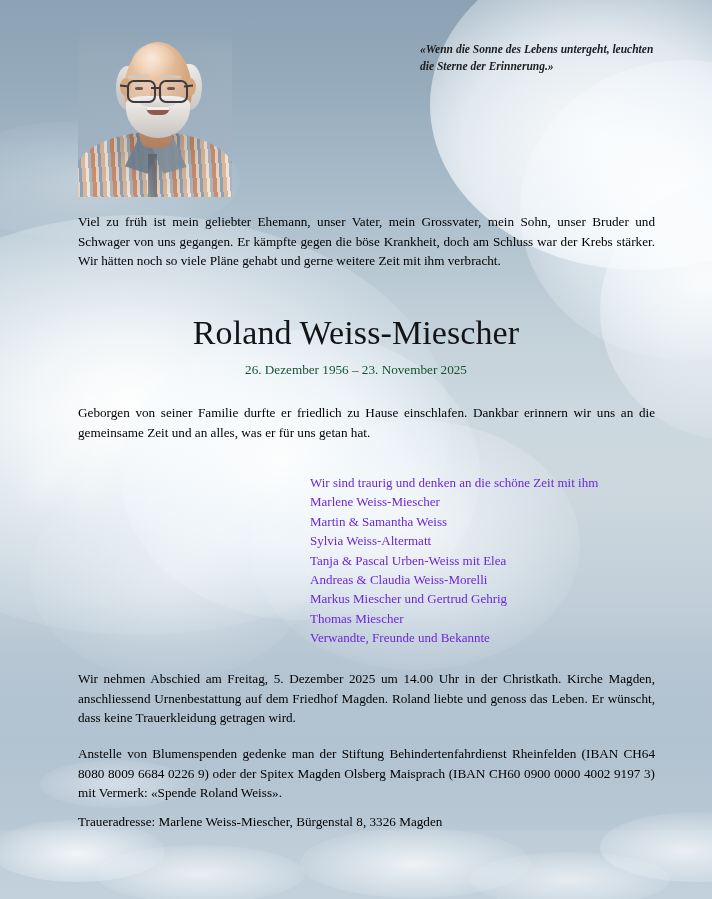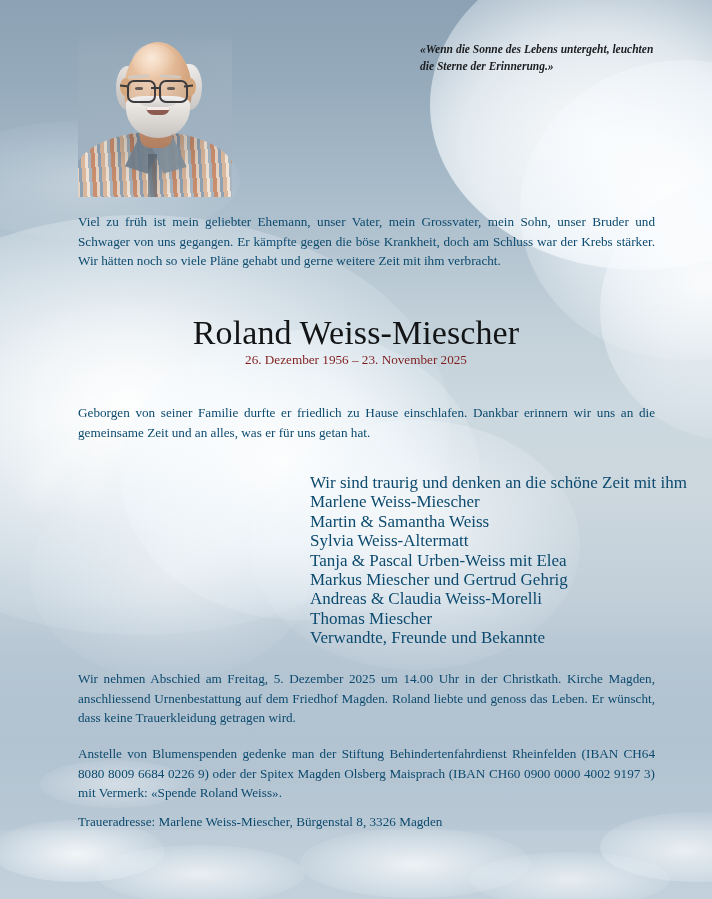--- a/index.html
+++ b/index.html
@@ -279,21 +279,21 @@
     font-style: italic;
     font-weight: bold;
     color: #1b1d1f;
   }
   .para {
     position: absolute;
     left: 78px; width: 577px;
     font-size: 13.2px;
     line-height: 19.6px;
     text-align: justify;
-    color: #0c4a6e;
+    color: #000000;
   }
   #para-intro  { top: 212px; }
   #para-second { top: 403px; }
   #para-funeral{ top: 669px; }
   #para-donation{ top: 744px; }
   #para-address{ top: 812px; text-align: left; }
 
   #name-block {
     position: absolute;
     left: 0; right: 0; top: 316px;
@@ -303,30 +303,30 @@
     font-size: 34px;
     line-height: 34px;
     font-weight: normal;
     letter-spacing: .1px;
     color: #121416;
     margin: 0;
   }
   .deceased-dates {
     font-size: 13.2px;
     line-height: 19px;
-    margin-top: 0;
-    color: #7f1d1d;
+    margin-top: 10px;
+    color: #14532d;
   }
 
   #mourners {
     position: absolute;
     left: 310px; top: 473px;
-    font-size: 17px;
+    font-size: 13px;
     line-height: 19.4px;
-    color: #0c4a6e;
+    color: #6d28d9;
   }
   #mourners div { white-space: nowrap; }
 </style>
 </head>
 <body>
 
 <div id="card">
 
   <div class="sky-base"></div>
   <div class="cloud c-tl1"></div>
@@ -387,22 +387,22 @@
   </div>
 
   <div class="para" id="para-second">Geborgen von seiner Familie durfte er friedlich zu Hause einschlafen. Dankbar erinnern wir uns an die gemeinsame Zeit und an alles, was er für uns getan hat.</div>
 
   <div id="mourners">
     <div>Wir sind traurig und denken an die schöne Zeit mit ihm</div>
     <div>Marlene Weiss-Miescher</div>
     <div>Martin &amp; Samantha Weiss</div>
     <div>Sylvia Weiss-Altermatt</div>
     <div>Tanja &amp; Pascal Urben-Weiss mit Elea</div>
+    <div>Andreas &amp; Claudia Weiss-Morelli</div>
     <div>Markus Miescher und Gertrud Gehrig</div>
-    <div>Andreas &amp; Claudia Weiss-Morelli</div>
     <div>Thomas Miescher</div>
     <div>Verwandte, Freunde und Bekannte</div>
   </div>
 
   <div class="para" id="para-funeral">Wir nehmen Abschied am Freitag, 5. Dezember 2025 um 14.00 Uhr in der Christkath. Kirche Magden, anschliessend Urnenbestattung auf dem Friedhof Magden. Roland liebte und genoss das Leben. Er wünscht, dass keine Trauerkleidung getragen wird.</div>
 
   <div class="para" id="para-donation">Anstelle von Blumenspenden gedenke man der Stiftung Behindertenfahrdienst Rheinfelden (IBAN CH64 8080 8009 6684 0226 9) oder der Spitex Magden Olsberg Maisprach (IBAN CH60 0900 0000 4002 9197 3) mit Vermerk: «Spende Roland Weiss».</div>
 
   <div class="para" id="para-address">Traueradresse: Marlene Weiss-Miescher, Bürgenstal 8, 3326 Magden</div>
 

